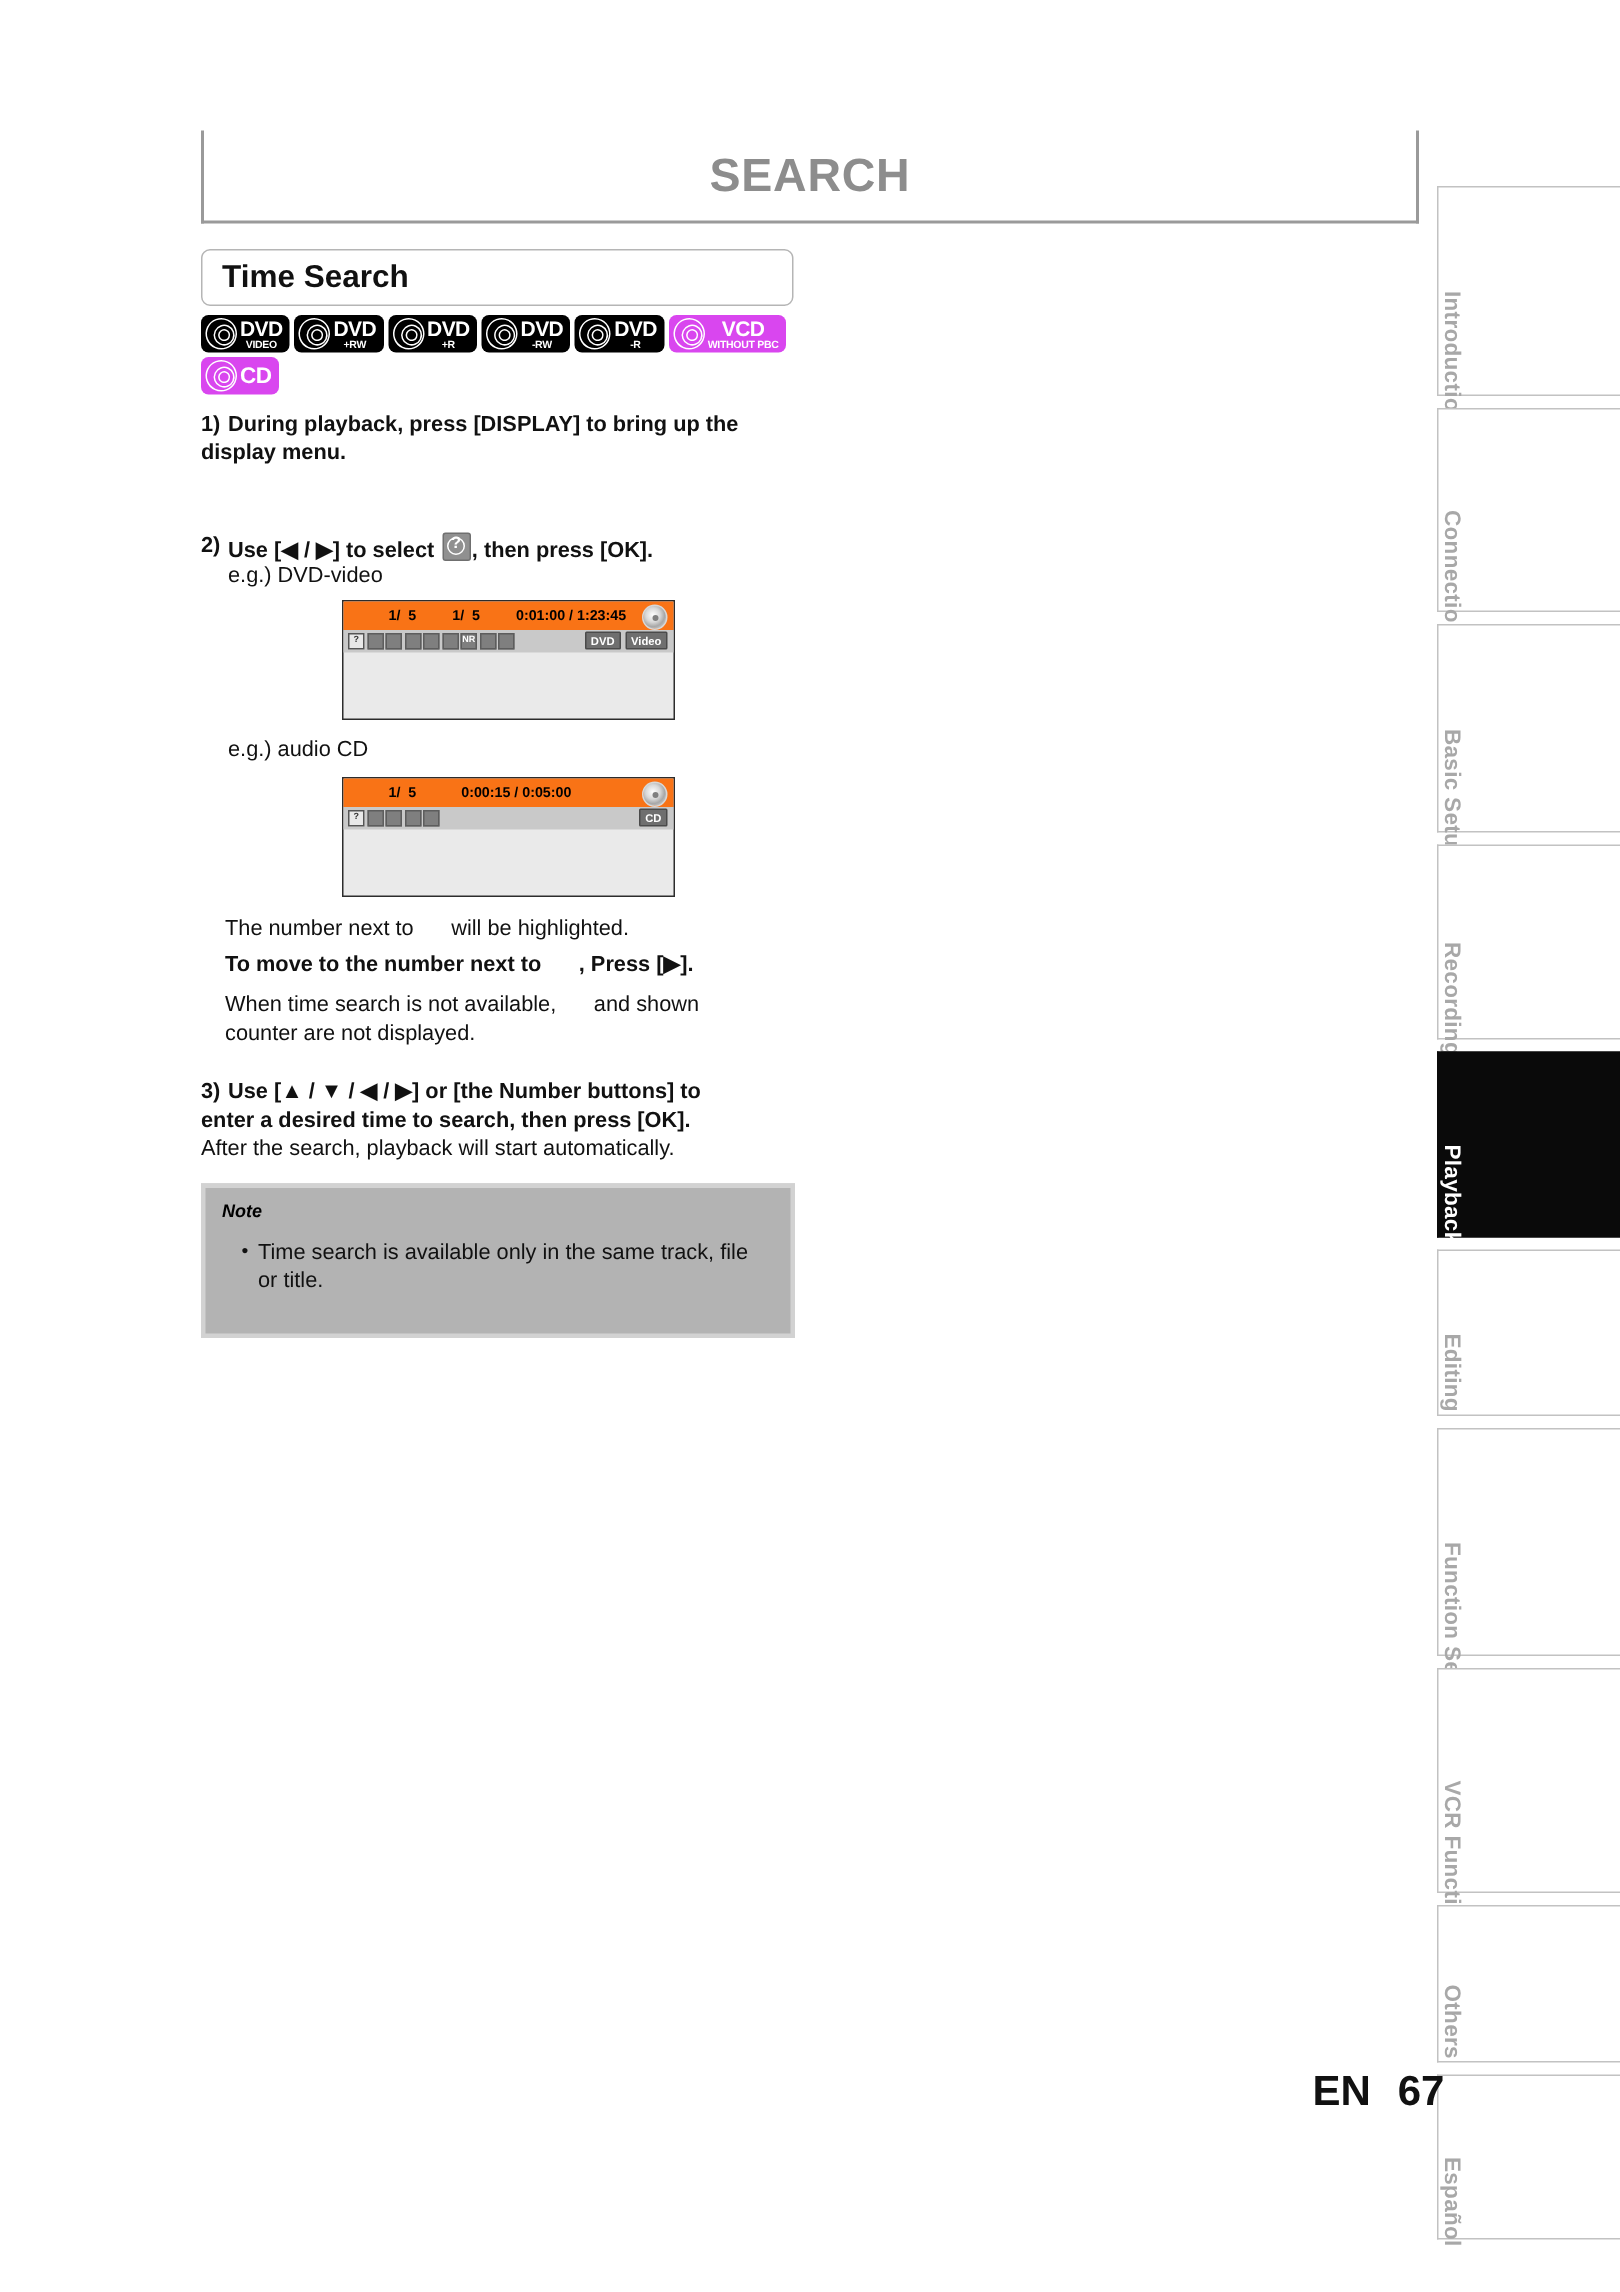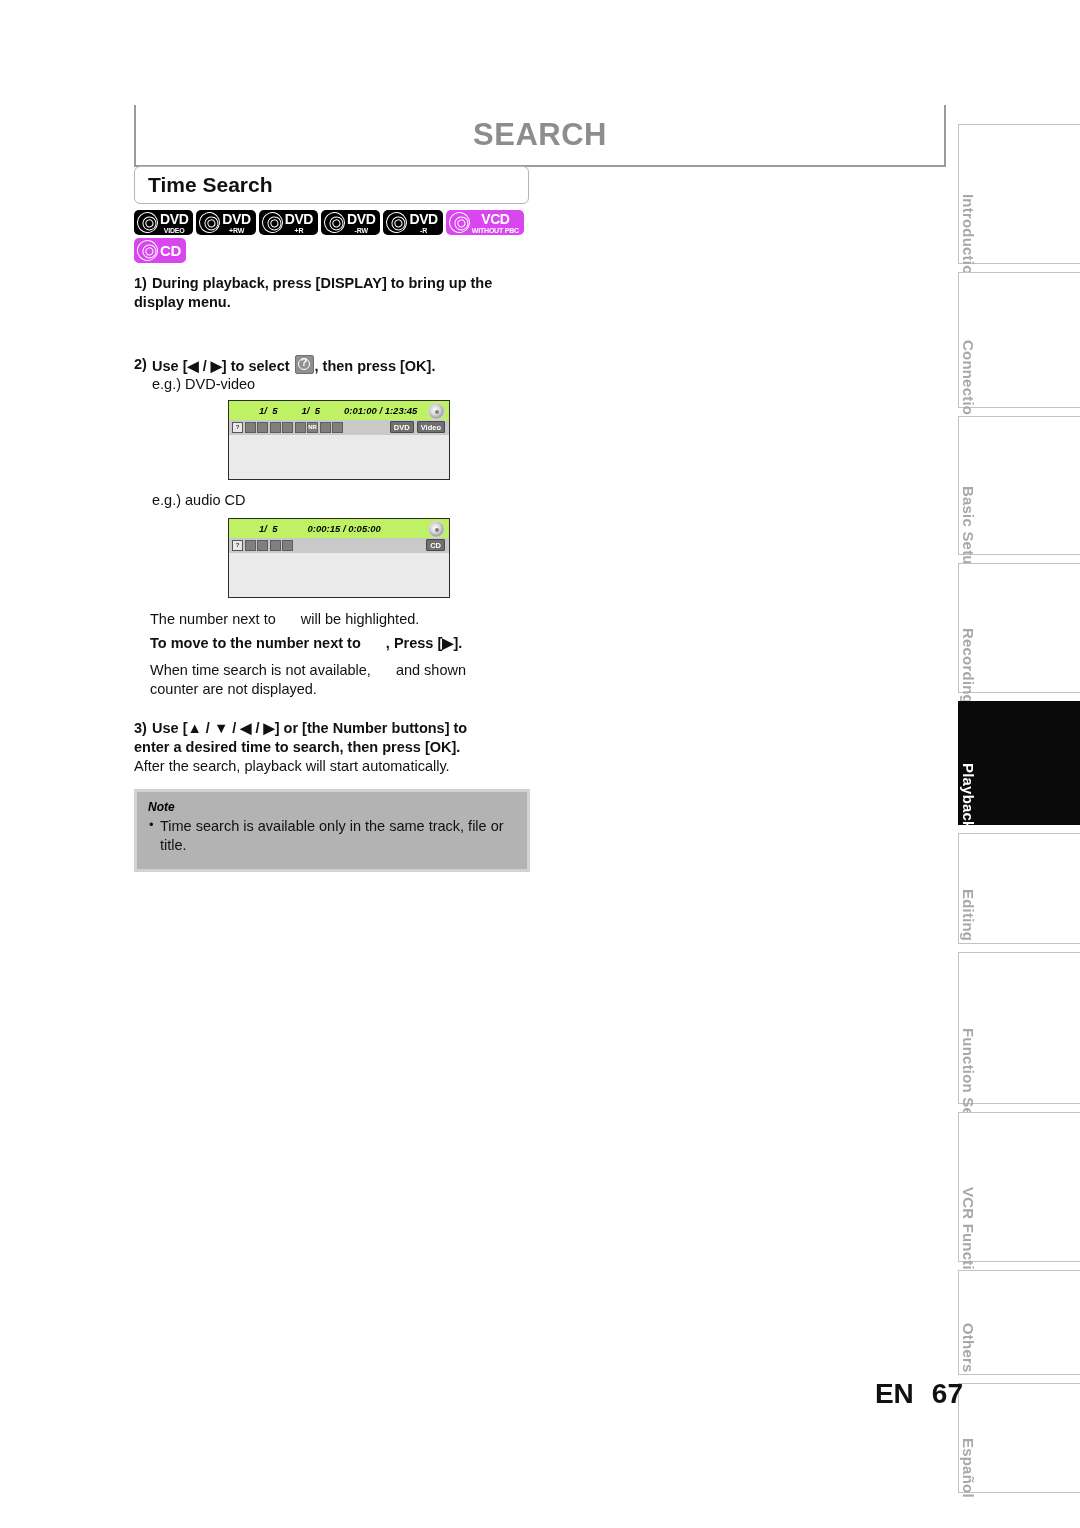--- a/index.html
+++ b/index.html
@@ -14,21 +14,21 @@
     font-family: "Liberation Sans", sans-serif;
     overflow: hidden;
   }
 
   
   #page { position: absolute; inset: 0; }
 
   #chapter-header {
     position: absolute;
     left: 134px;
-    top: 105px;
+    top: 87px;
     width: 812px;
     height: 62px;
     border: 2px solid #9a9a9a;
     border-top: none;
     box-sizing: border-box;
     display: flex;
     align-items: center;
     justify-content: center;
   }
   #chapter-header .title {
@@ -184,27 +184,26 @@
   .osd {
     position: absolute;
     width: 222px;
     height: 80px;
     background: #eaeaea;
     border: 1.5px solid #2c2c2c;
     box-sizing: border-box;
   }
   .osd-bar {
     height: 19px;
-    background: #bef264;
+    background: #f97316;
     display: flex;
     align-items: center;
     position: relative;
     padding: 0 4px;
     box-sizing: border-box;
-    font-style: italic;
   }
   .osd-bar .fld {
     font-size: 9.5px;
     font-weight: bold;
     color: #000;
     white-space: pre;
   }
   .osd-disc {
     width: 15px; height: 15px;
     border-radius: 50%;
@@ -283,21 +282,21 @@
     box-sizing: border-box;
     padding: 8px 11px 12px 11px;
   }
   #note .note-title {
     font-size: 12px;
     font-weight: bold;
     font-style: italic;
     color: #000;
     margin-bottom: 3px;
   }
-  #note ul { margin: 0; padding: 0; list-style: none; }
+  #note ul { margin: 12px; padding: 0; list-style: none; }
   #note li {
     font-size: 14.5px;
     color: #111;
     line-height: 1.33;
     position: relative;
     padding-left: 12px;
     margin-bottom: 1px;
   }
   #note li::before {
     content: "\2022";

